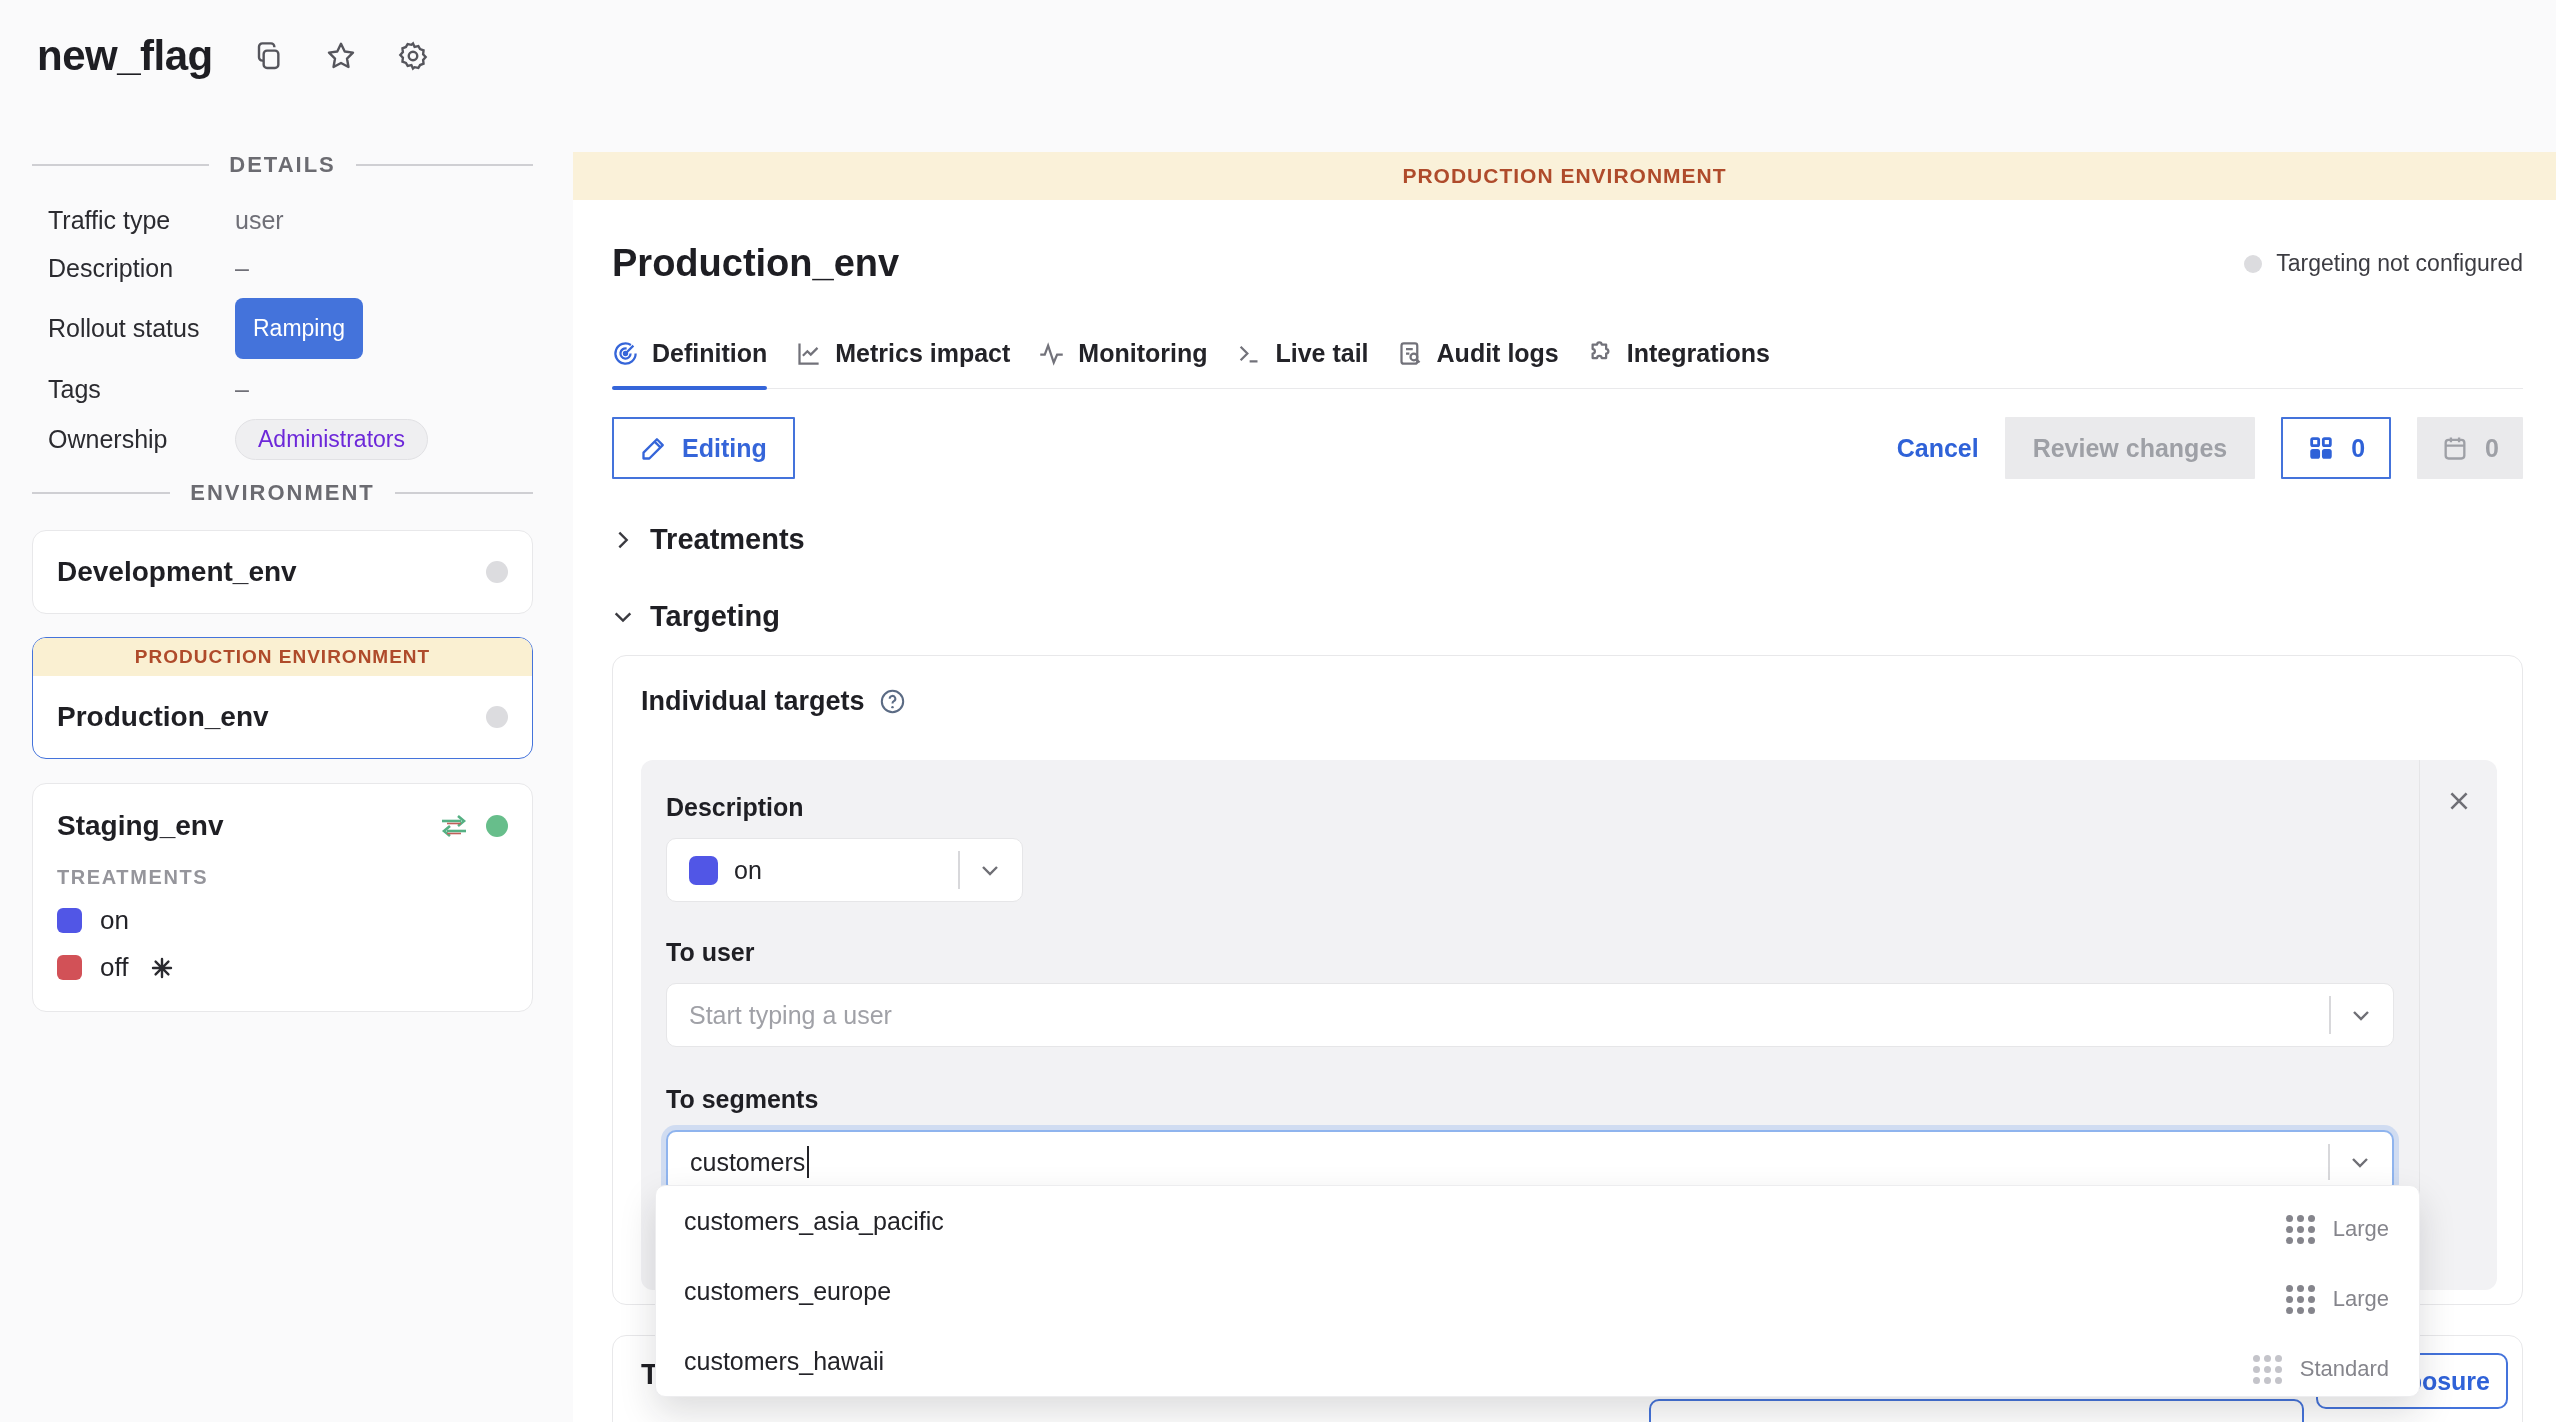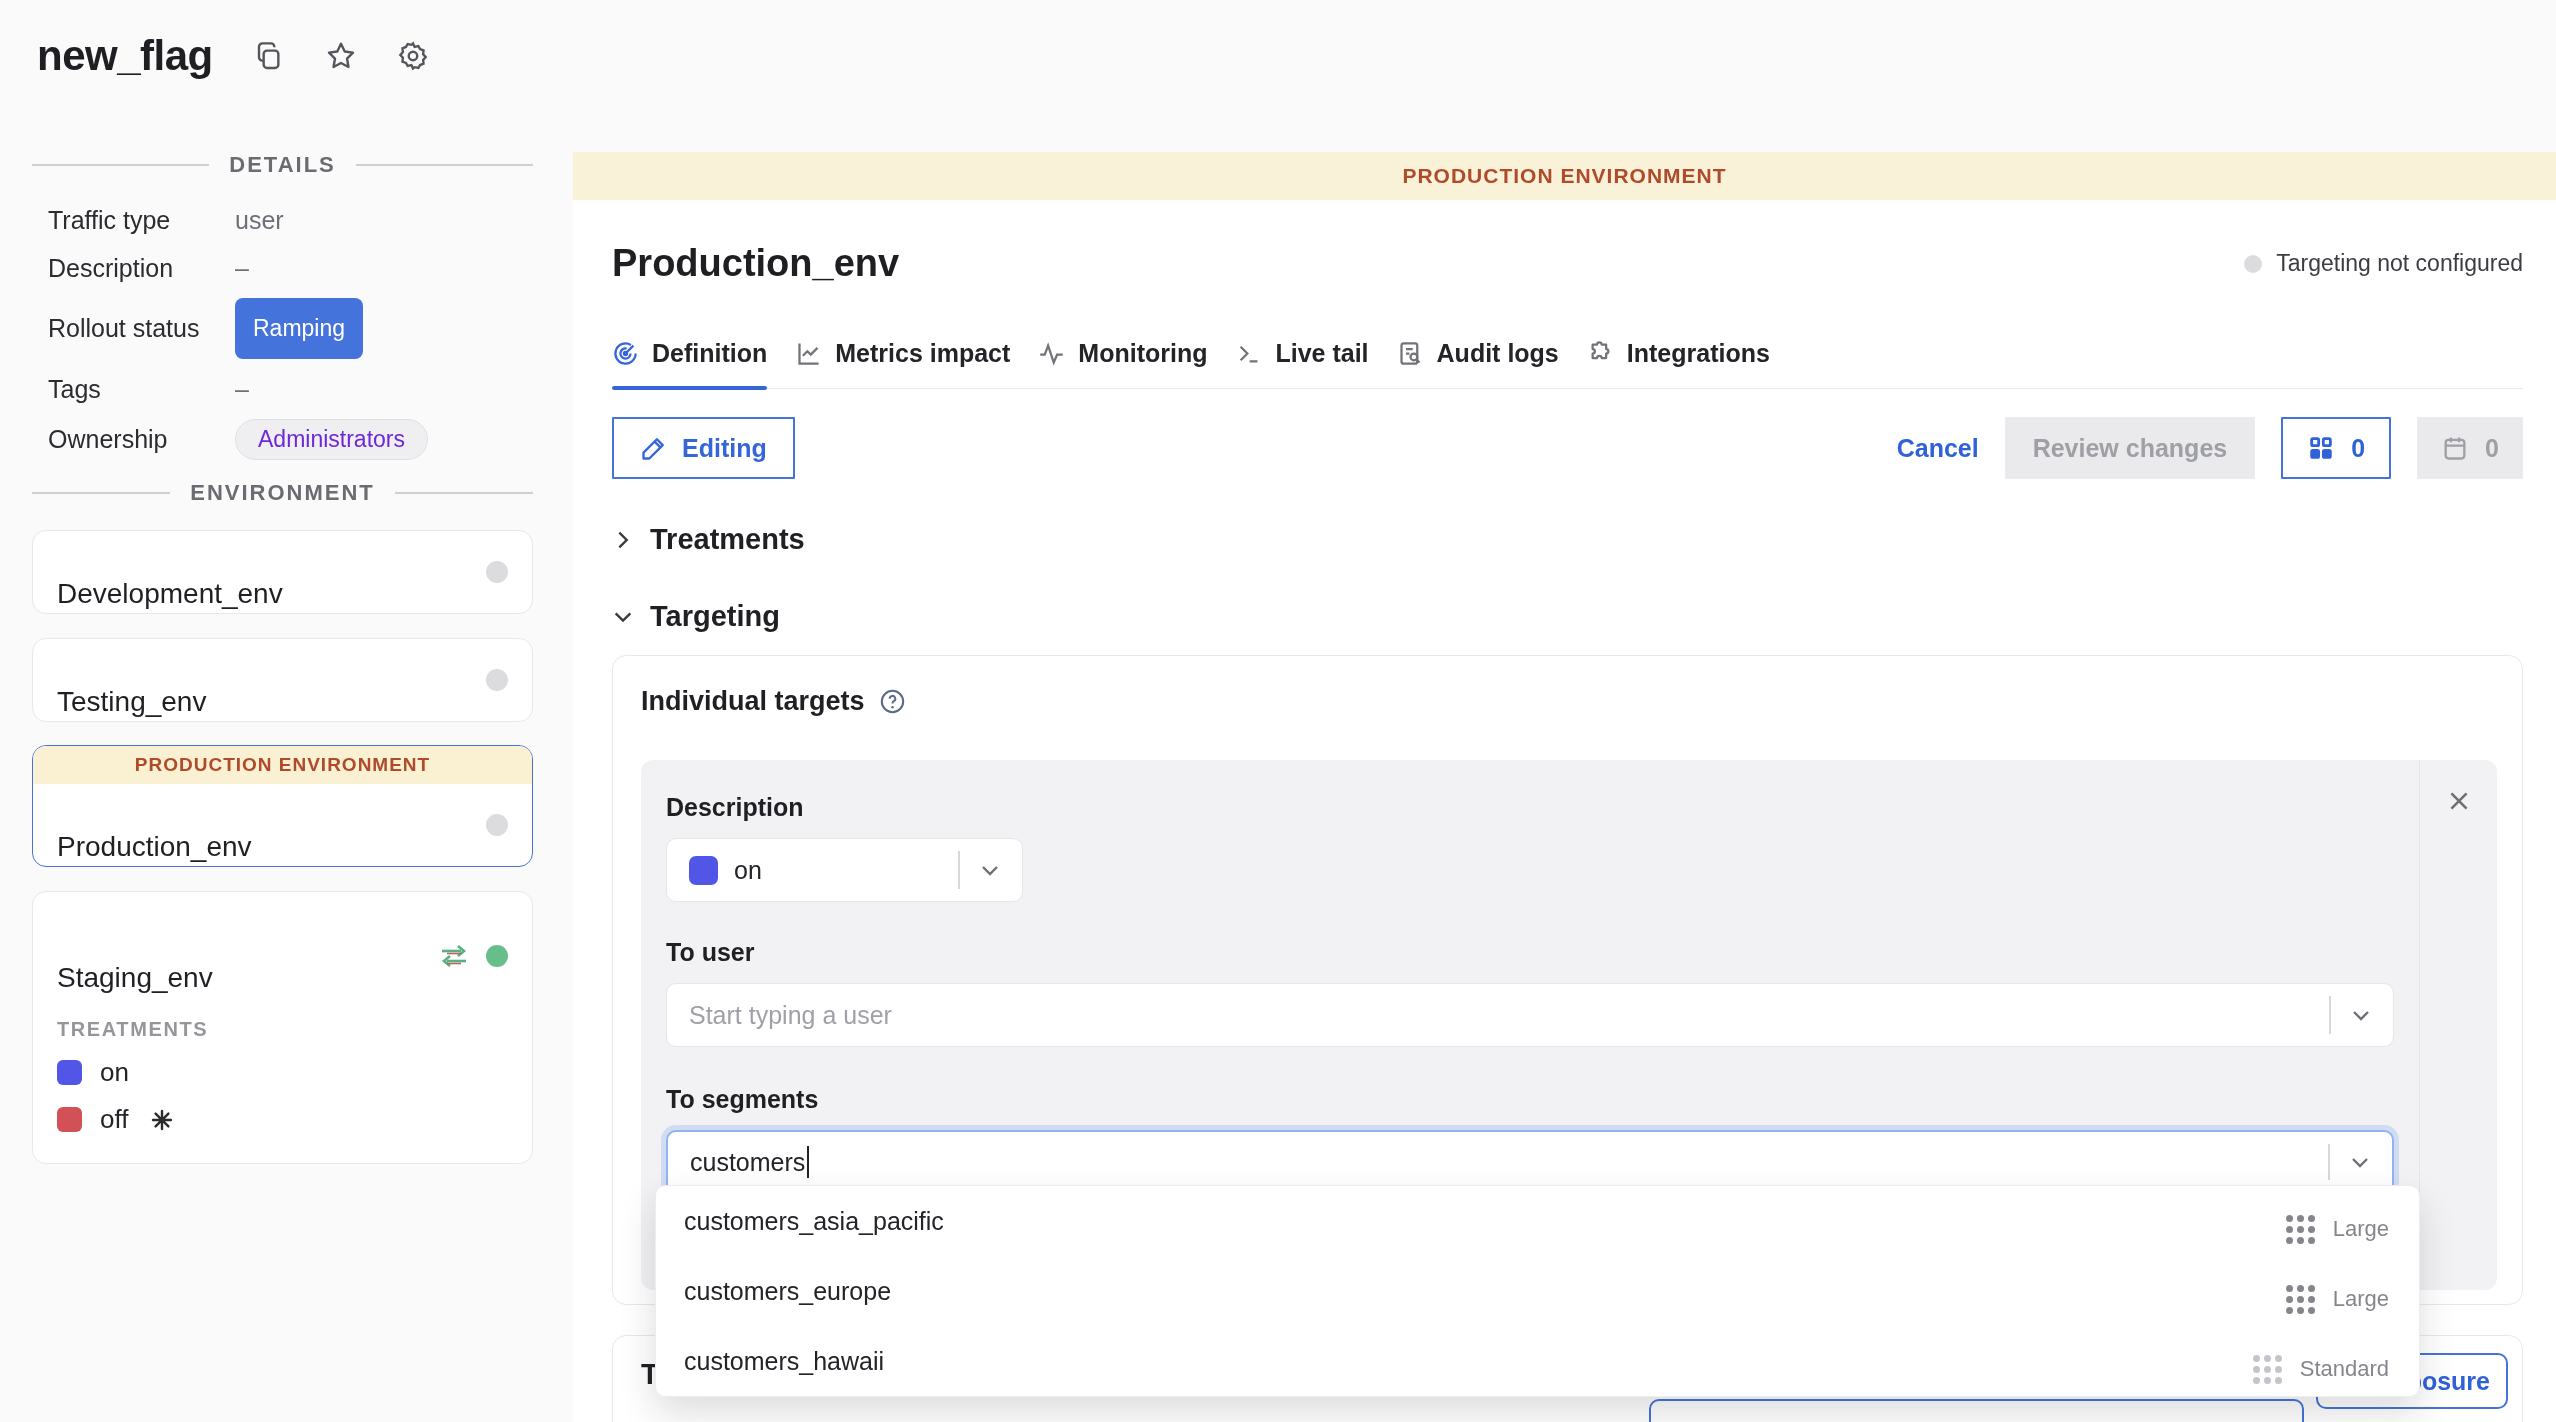--- a/index.html
+++ b/index.html
@@ -26,21 +26,21 @@
   .d-value { font-size:25px; color:#6F6F77; }
   .badge-ramping { display:inline-block; background:#4473DB; color:#fff; font-size:23px;
     padding:17px 18px; border-radius:8px; }
   .pill-owner { display:inline-block; background:#EFEFF1; border:1.5px solid #E1E1E4; color:#6d28d9;
     font-size:23px; padding:6px 22px; border-radius:999px; }
 
   .env-list { position:absolute; left:32px; top:522px; width:501px; }
   .env-card { background:#fff; border:1.5px solid #E8E8EA; border-radius:14px; position:relative; cursor:pointer; }
   .env-card.simple { height:84px; margin-top:8px; display:flex; align-items:center; padding:0 24px; }
   .env-card + .env-card { margin-top:24px; }
-  .env-name { font-size:28px; font-weight:400; color:#1F1F24;margin-top:44px; }
+  .env-name { font-size:28px; font-weight:700; color:#1F1F24; }
   .env-dot { position:absolute; right:24px; top:50%; transform:translateY(-50%);
     width:22px; height:22px; border-radius:50%; background:#DCDCDF; }
   .env-card.prod { border-color:#4473DB; height:122px; margin-top:23px; overflow:hidden; }
   .prod-banner { height:38px; background:#FAF0D2; display:flex; align-items:center; justify-content:center;
     font-size:19px; font-weight:700; letter-spacing:1px; color:#AF4B2B; }
   .prod-body { height:82px; display:flex; align-items:center; padding:0 24px; position:relative; }
   .prod-body .env-dot { right:24px; }
   .env-card.staging { margin-top:24px; padding:26px 24px 28px 24px; }
   .staging-top { display:flex; align-items:center; justify-content:space-between; }
   .staging-icons { display:flex; align-items:center; gap:16px; }
@@ -206,24 +206,20 @@
 
     <div class="sec-head env-head">
       <span class="line"></span>
       <span class="sec-label">ENVIRONMENT</span>
       <span class="line"></span>
     </div>
 
     <div class="env-list">
       <div class="env-card simple">
         <span class="env-name">Development_env</span>
-        <span class="env-dot"></span>
-      </div>
-      <div class="env-card simple">
-        <span class="env-name">Testing_env</span>
         <span class="env-dot"></span>
       </div>
       <div class="env-card prod">
         <div class="prod-banner">PRODUCTION ENVIRONMENT</div>
         <div class="prod-body">
           <span class="env-name">Production_env</span>
           <span class="env-dot"></span>
         </div>
       </div>
       <div class="env-card staging">

